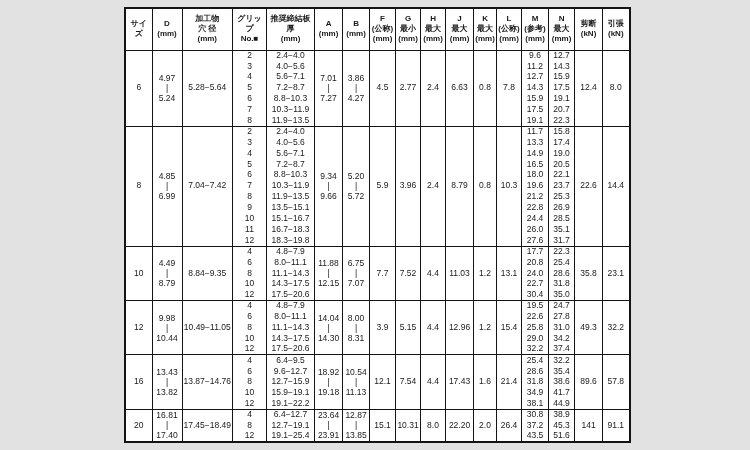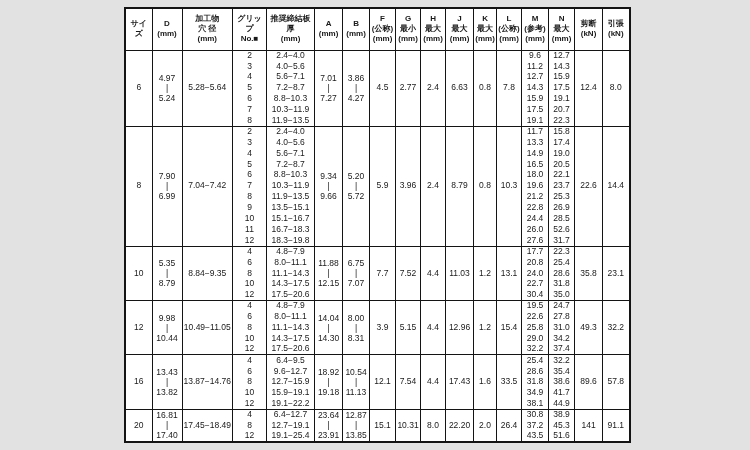--- a/index.html
+++ b/index.html
@@ -206,21 +206,21 @@
         </tr>
         <tr>
           <td class="grip-cell">8</td>
           <td class="thickness-cell">11.9−13.5</td>
           <td class="m-cell">19.1</td>
           <td class="n-cell">22.3</td>
         </tr>
         <tr class="block-start">
           <td class="size-cell" rowspan="11">8</td>
           <td class="d-cell" rowspan="11">
-            <div>7.90</div>
+            <div>4.85</div>
             <div>|</div>
             <div>6.99</div>
           </td>
           <td class="hole-cell" rowspan="11">7.04−7.42</td>
           <td class="grip-cell">2</td>
           <td class="thickness-cell">2.4−4.0</td>
           <td class="a-cell" rowspan="11">
             <div>9.34</div>
             <div>|</div>
             <div>9.66</div>
@@ -286,32 +286,32 @@
         <tr>
           <td class="grip-cell">10</td>
           <td class="thickness-cell">15.1−16.7</td>
           <td class="m-cell">24.4</td>
           <td class="n-cell">28.5</td>
         </tr>
         <tr>
           <td class="grip-cell">11</td>
           <td class="thickness-cell">16.7−18.3</td>
           <td class="m-cell">26.0</td>
-          <td class="n-cell">52.6</td>
+          <td class="n-cell">35.1</td>
         </tr>
         <tr>
           <td class="grip-cell">12</td>
           <td class="thickness-cell">18.3−19.8</td>
           <td class="m-cell">27.6</td>
           <td class="n-cell">31.7</td>
         </tr>
         <tr class="block-start">
           <td class="size-cell" rowspan="5">10</td>
           <td class="d-cell" rowspan="5">
-            <div>5.35</div>
+            <div>4.49</div>
             <div>|</div>
             <div>8.79</div>
           </td>
           <td class="hole-cell" rowspan="5">8.84−9.35</td>
           <td class="grip-cell">4</td>
           <td class="thickness-cell">4.8−7.9</td>
           <td class="a-cell" rowspan="5">
             <div>11.88</div>
             <div>|</div>
             <div>12.15</div>
@@ -429,21 +429,21 @@
           <td class="b-cell" rowspan="5">
             <div>10.54</div>
             <div>|</div>
             <div>11.13</div>
           </td>
           <td class="f-cell" rowspan="5">12.1</td>
           <td class="g-cell" rowspan="5">7.54</td>
           <td class="h-cell" rowspan="5">4.4</td>
           <td class="j-cell" rowspan="5">17.43</td>
           <td class="k-cell" rowspan="5">1.6</td>
-          <td class="l-cell" rowspan="5">33.5</td>
+          <td class="l-cell" rowspan="5">21.4</td>
           <td class="m-cell">25.4</td>
           <td class="n-cell">32.2</td>
           <td class="shear-cell" rowspan="5">89.6</td>
           <td class="tensile-cell" rowspan="5">57.8</td>
         </tr>
         <tr>
           <td class="grip-cell">6</td>
           <td class="thickness-cell">9.6−12.7</td>
           <td class="m-cell">28.6</td>
           <td class="n-cell">35.4</td>

